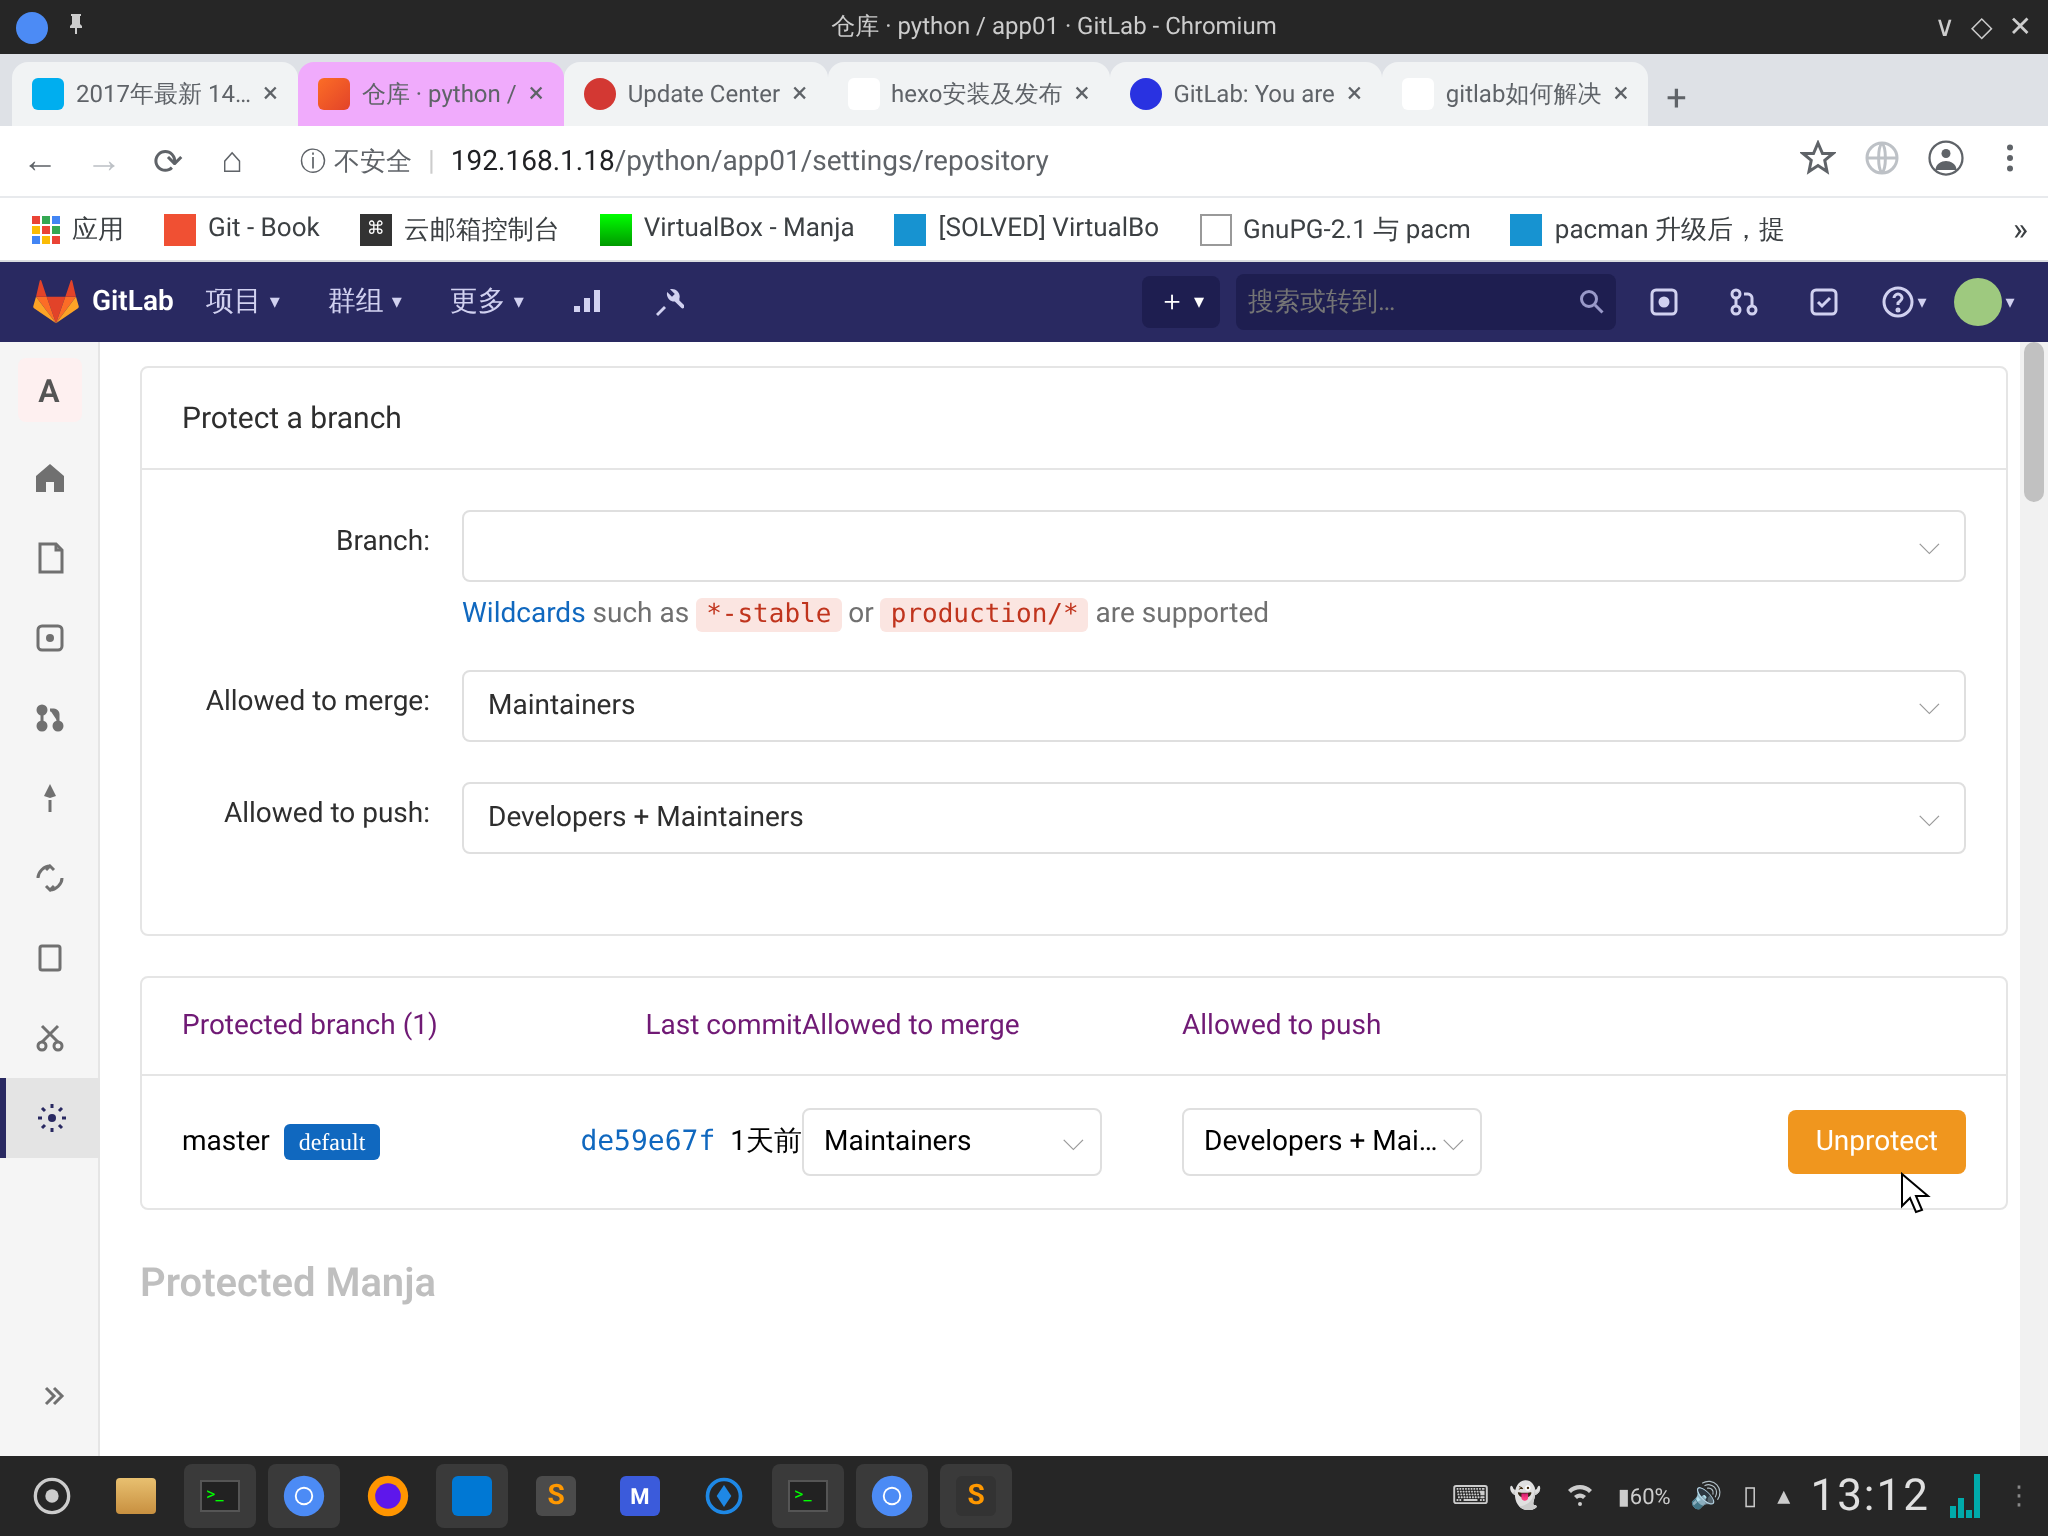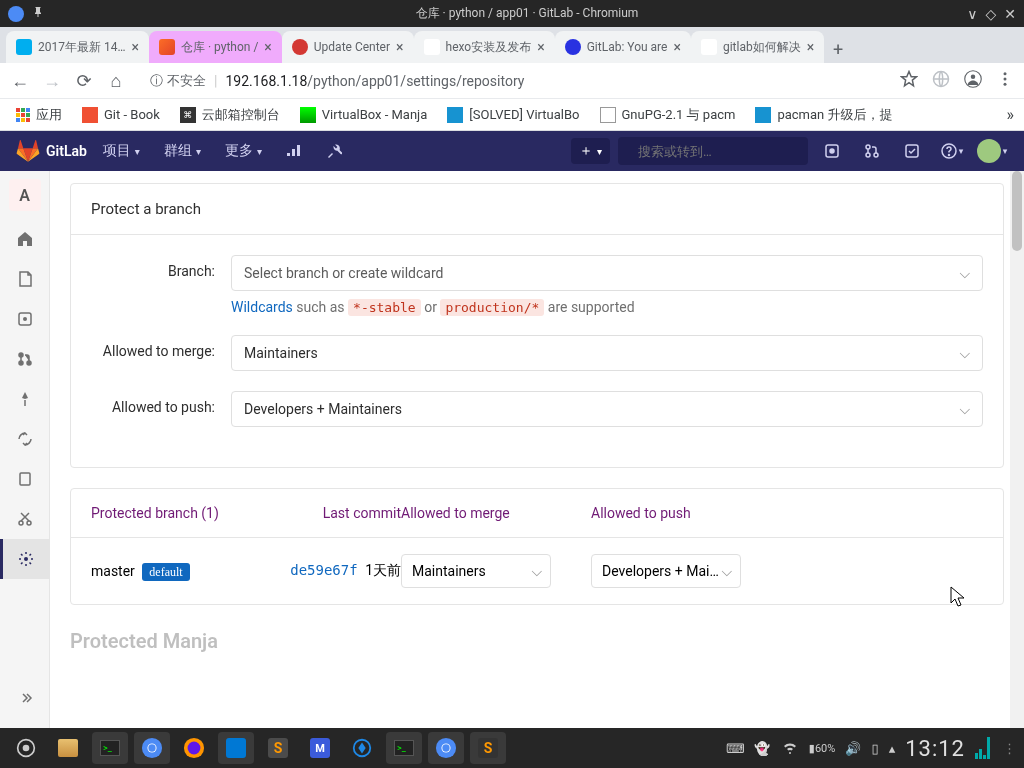--- a/index.html
+++ b/index.html
@@ -40,21 +40,21 @@
 .bookmarks .bm .fav{width:16px;height:16px;flex-shrink:0;}
 .bookmarks .more{margin-left:auto;font-size:16px;}
 
 
 .gl-nav{height:40px;background:#292961;display:flex;align-items:center;padding:0 16px;gap:8px;color:#fff;font-size:14px;}
 .gl-logo{display:flex;align-items:center;gap:6px;font-weight:600;}
 .gl-logo svg{width:24px;height:24px;}
 .gl-nav .item{display:flex;align-items:center;gap:4px;padding:0 8px;color:#d1d1f0;}
 .gl-nav .item .caret{font-size:10px;}
 .gl-search{margin-left:auto;}
-.gl-search-box{background:#1e1e50;border-radius:4px;height:28px;width:190px;display:flex;align-items:center;padding:0 20px;color:#9999c9;font-size:13px;}
+.gl-search-box{background:#1e1e50;border-radius:4px;height:28px;width:190px;display:flex;align-items:center;padding:0 6px;color:#9999c9;font-size:13px;}
 .gl-search-box input{background:transparent;border:none;color:#d1d1f0;outline:none;flex:1;font-size:13px;}
 .gl-nav .right-icons{display:flex;align-items:center;gap:8px;}
 .gl-nav .right-icons .ic{width:32px;display:flex;align-items:center;justify-content:center;color:#d1d1f0;}
 .gl-nav .avatar-small{width:24px;height:24px;border-radius:50%;background:#9ec97f;}
 .plus-box{background:#1e1e50;border-radius:4px;padding:4px 8px;display:flex;align-items:center;gap:4px;}
 
 
 .gl-body{display:flex;height:calc(768px - 27px - 36px - 36px - 32px - 40px - 40px);position:relative;}
 .gl-sidebar{width:50px;background:#f5f5f5;border-right:1px solid #e5e5e5;display:flex;flex-direction:column;align-items:center;padding-top:8px;position:relative;}
 .gl-sidebar .proj-avatar{width:32px;height:32px;border-radius:4px;background:#fef0f0;color:#555;display:flex;align-items:center;justify-content:center;font-weight:600;margin-bottom:8px;}
@@ -387,21 +387,20 @@
 
   <div class="gl-content">
     <div style="height:12px;"></div>
     <div class="card">
       <div class="card-header">Protect a branch</div>
       <div class="card-body">
         <div class="form-row">
           <div class="label">Branch:</div>
           <div class="control">
             <div class="select-box mono">
-              <span>Select branch or create wildcard</span>
               <span class="chev">⌵</span>
             </div>
             <div class="help-text">
               <a href="#">Wildcards</a><span> such as </span><code>*-stable</code><span> or </span><code>production/*</code><span> are supported</span>
             </div>
           </div>
         </div>
         <div class="form-row">
           <div class="label">Allowed to merge:</div>
           <div class="control">
@@ -444,20 +443,23 @@
           <div class="small-select">
               <span class="txt">Maintainers</span>
               <span class="chev">⌵</span>
             </div>
         </div>
         <div class="col-push">
           <div class="small-select">
               <span class="txt">Developers + Mai…</span>
               <span class="chev">⌵</span>
             </div>
+        </div>
+        <div class="col-action">
+          <button class="unprotect-btn">Unprotect</button>
         </div>
       </div>
     </div>
 
     <div class="section-title" style="opacity:0.3;">Protected Manja</div>
 
     <div class="scrollbar-track">
         <div class="scrollbar-thumb"></div>
       </div>
   </div>

